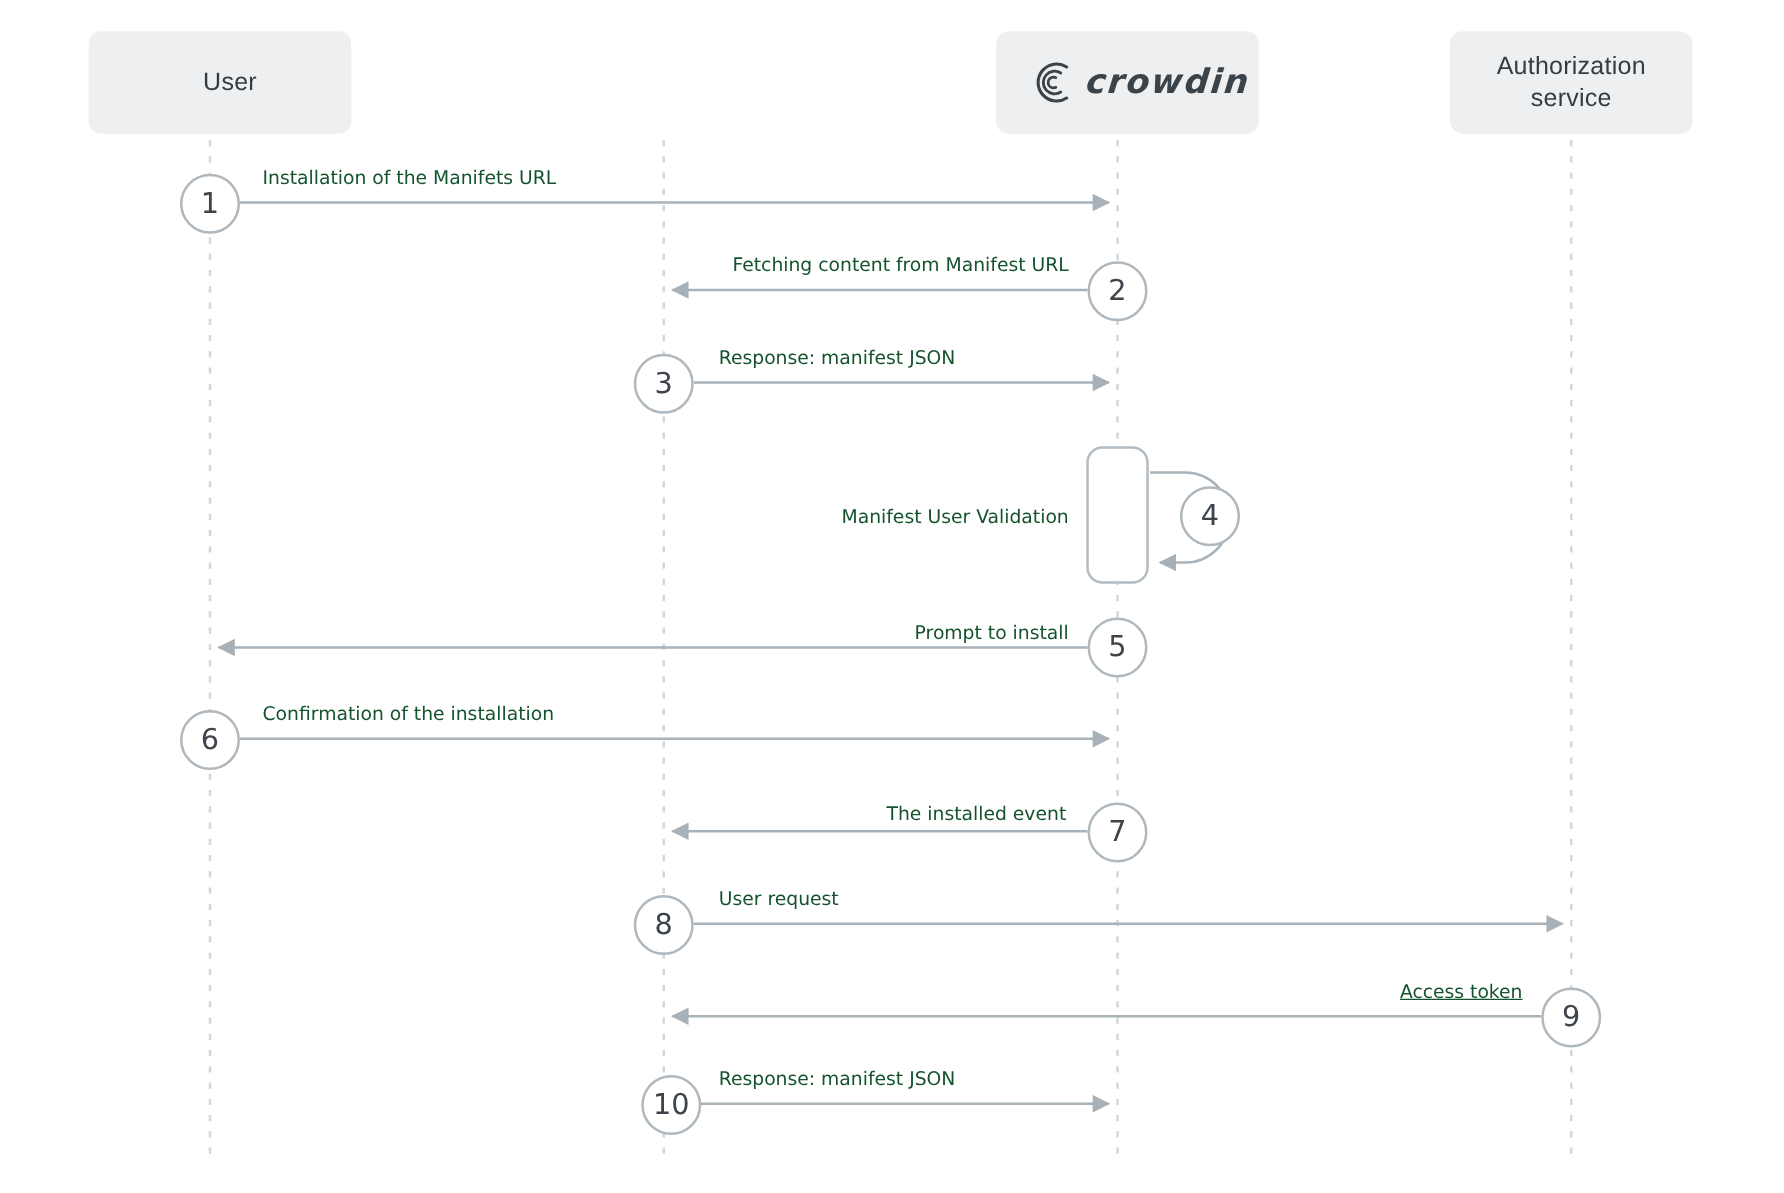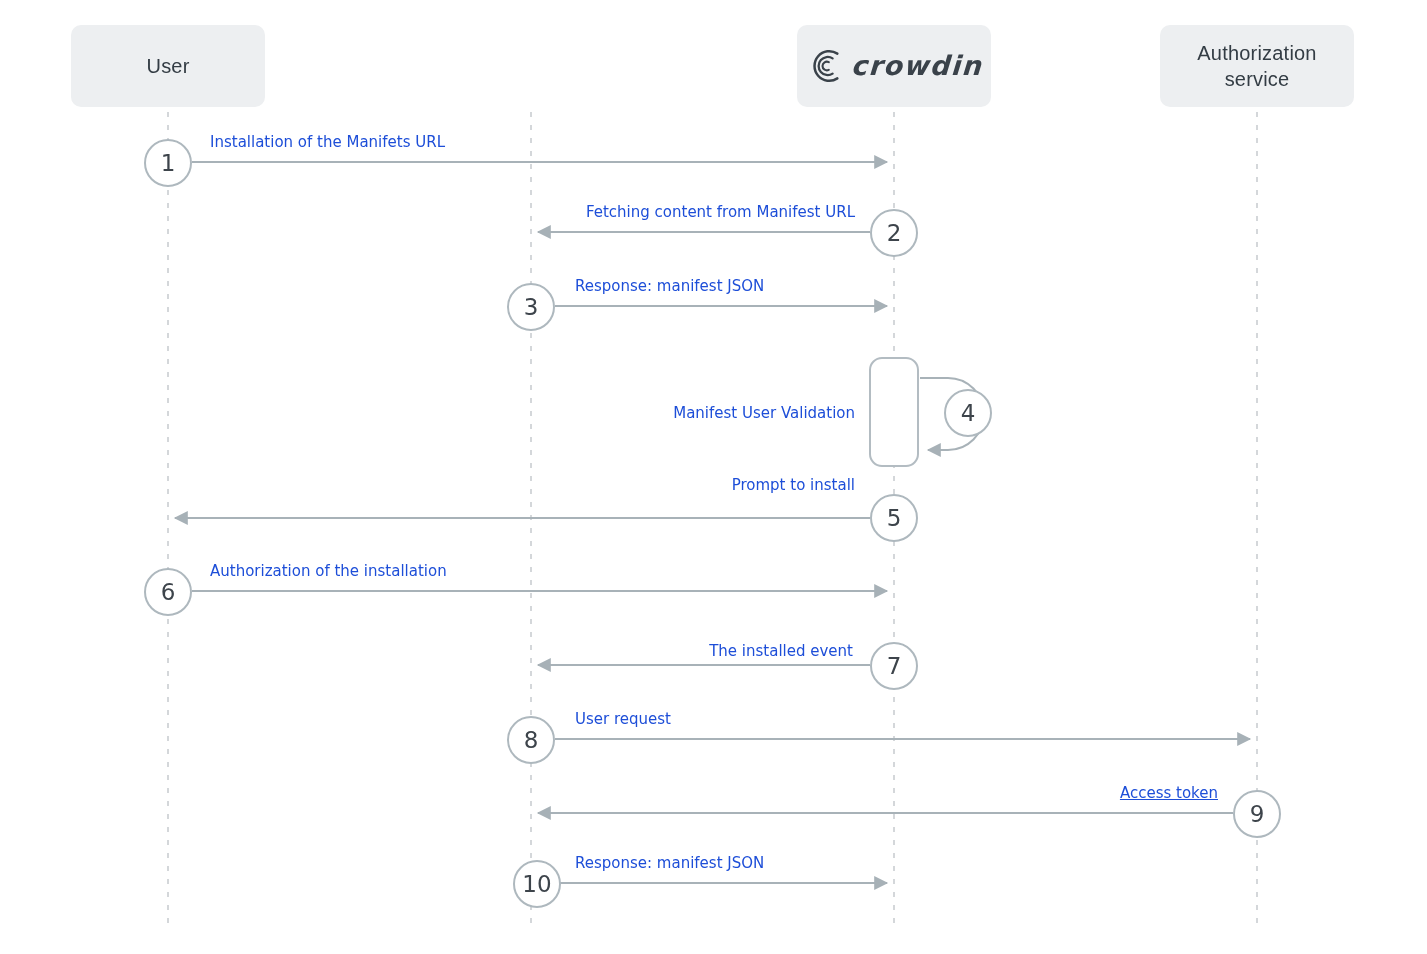--- a/index.html
+++ b/index.html
@@ -13,20 +13,21 @@
   svg.overlay{position:absolute;left:0;top:0;width:1427px;height:954px;}
 
   
   .actor-box{
     position:absolute;top:25px;width:194px;height:82px;
     background:#edeff1;border-radius:10px;
     display:flex;align-items:center;justify-content:center;
     color:#333c44;font-family:"Liberation Sans",sans-serif;
     font-size:20px;font-weight:500;text-align:center;line-height:1.3;
     letter-spacing:.2px;
+    padding-left:16px;
   }
   .actor-user{left:71px;}
   .actor-app{left:434px;}
   .actor-crowdin{left:797px;}
   .actor-auth{left:1160px;padding:0 4px;box-sizing:border-box;}
 
   
   .brand{display:flex;align-items:center;gap:8px;}
   .brand .wordmark{
     font-family:"DejaVu Sans","Liberation Sans",sans-serif;
@@ -38,27 +39,27 @@
   .num-circle{
     position:absolute;width:48px;height:48px;border-radius:50%;
     background:#ffffff;border:2px solid #aeb8be;box-sizing:border-box;
     display:flex;align-items:center;justify-content:center;
     color:#3d444b;font-size:23px;font-weight:500;
   }
 
   
   .msg-label{
     position:absolute;white-space:nowrap;
-    color:#1d4ed8;font-size:15px;line-height:20px;
+    color:#14532d;font-size:15px;line-height:20px;
   }
   .lbl-1{left:210px;top:132px;}
   .lbl-2{right:572px;top:202px;text-align:right;}
   .lbl-3{left:575px;top:276px;}
   .lbl-4{right:572px;top:403px;text-align:right;}
-  .lbl-5{right:572px;top:475px;text-align:right;}
+  .lbl-5{right:572px;top:496px;text-align:right;}
   .lbl-6{left:210px;top:561px;}
   .lbl-7{right:574px;top:641px;text-align:right;}
   .lbl-8{left:575px;top:709px;}
   .lbl-9{right:209px;top:783px;text-align:right;text-decoration:underline;}
   .lbl-10{left:575px;top:853px;}
 
   
   .c1{left:144px;top:139px;}
   .c2{left:870px;top:209px;}
   .c3{left:507px;top:283px;}
@@ -151,19 +152,19 @@
     </div>
   <div class="num-circle c10">
       <span>10</span>
     </div>
 
   <div class="msg-label lbl-1">Installation of the Manifets URL</div>
   <div class="msg-label lbl-2">Fetching content from Manifest URL</div>
   <div class="msg-label lbl-3">Response: manifest JSON</div>
   <div class="msg-label lbl-4">Manifest User Validation</div>
   <div class="msg-label lbl-5">Prompt to install</div>
-  <div class="msg-label lbl-6">Authorization of the installation</div>
+  <div class="msg-label lbl-6">Confirmation of the installation</div>
   <div class="msg-label lbl-7">The installed event</div>
   <div class="msg-label lbl-8">User request</div>
   <div class="msg-label lbl-9">Access token</div>
   <div class="msg-label lbl-10">Response: manifest JSON</div>
 
 </div>
 
 </body></html>

